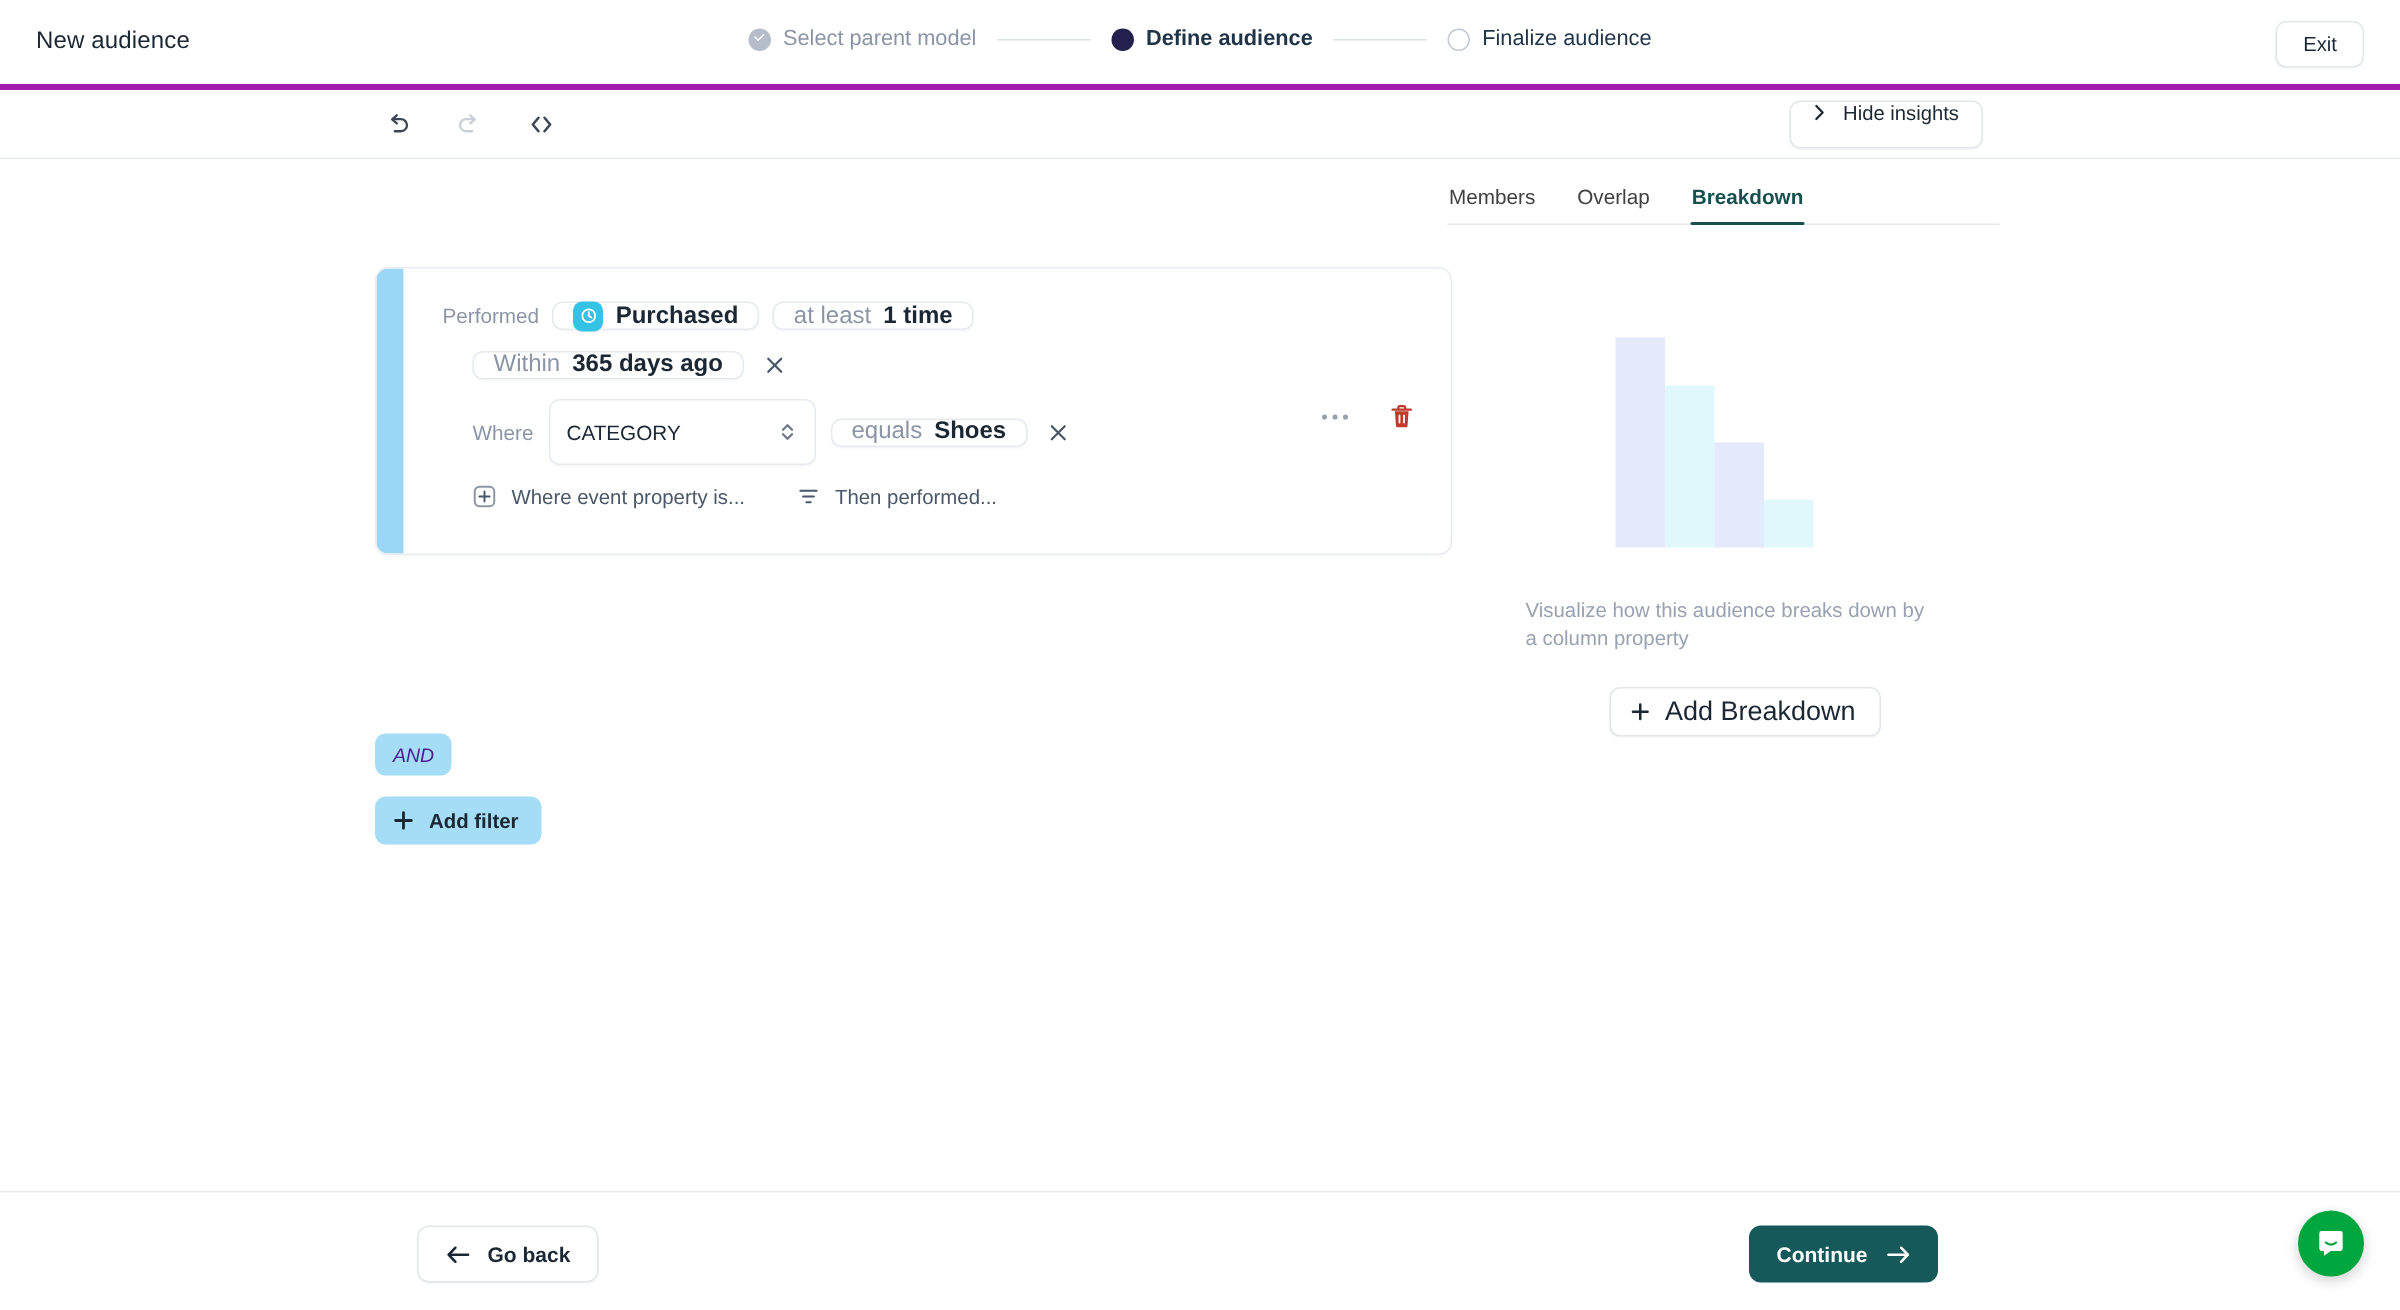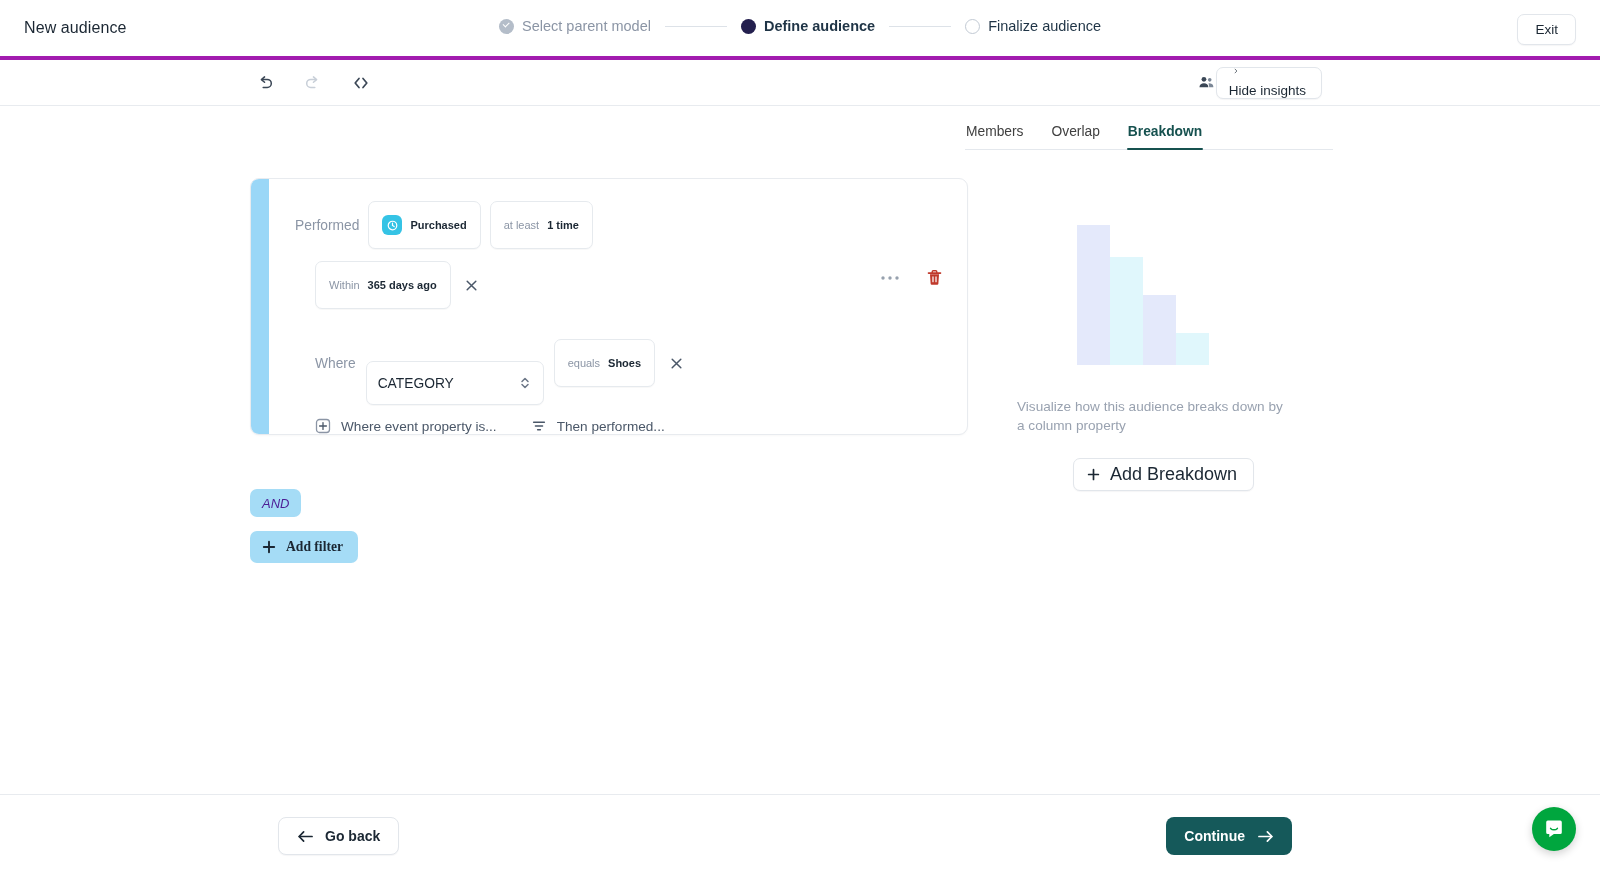--- a/index.html
+++ b/index.html
@@ -68,21 +68,20 @@
   }
   .count-group { display: flex; align-items: center; gap: 9px; }
   .count-value { font-size: 17px; font-weight: bold; color: #1b2733; letter-spacing: .2px; }
   .insights-btn {
     position: absolute; right: 278px; top: 7px;
     height: 32px; padding: 0 15px 0 12px;
     border: 1px solid #e2e6eb; border-radius: 7px; background: #fff;
     display: flex; align-items: flex-start; gap: 9px;
     font-size: 13.5px; color: #1b2733; cursor: pointer;
     box-shadow: 0 1px 1px rgba(16,24,40,.04);
-    flex-direction: column;
   }
 
   
   .main { position: absolute; top: 106px; left: 0; width: 1600px; height: 688px; background: #fff; }
 
   .left-pane { position: absolute; left: 250px; top: 18px; width: 720px; }
   .section-title { font-size: 16px; color: #1b2733; margin-bottom: 6px; }
   .section-sub { font-size: 13.5px; color: #8b95a5; }
 
   .filter-card {
@@ -95,42 +94,41 @@
   .filter-accent {
     position: absolute; left: 0; top: 0; bottom: 0; width: 18px;
     background: #9ad7f7;
   }
   .filter-body { position: relative; padding: 22px 0 0 44px; }
 
   .row { display: flex; align-items: center; }
   .row-1 { gap: 9px; }
   .word { font-size: 13.8px; color: #8b95a5; }
   .chip {
-    height: 48px; display: inline-flex; align-items: center; gap: 8px;
+    height: 19px; display: inline-flex; align-items: center; gap: 8px;
     padding: 5px 13px; border: 1px solid #e6eaee; border-radius: 7px;
-    background: #fff; font-size: 11px; color: #8b95a5; cursor: pointer;
+    background: #fff; font-size: 16px; color: #8b95a5; cursor: pointer;
     box-shadow: 0 1px 1px rgba(16,24,40,.03);
   }
   .chip .strong { color: #1b2733; font-weight: bold; }
   .ev-icon {
     width: 20px; height: 20px; border-radius: 6px; background: #35c3e5;
     display: inline-flex; align-items: center; justify-content: center;
     flex: 0 0 auto;
   }
   .row-2 { margin-top: 12px; gap: 10px; margin-left: 20px; }
   .row-3 { margin-top: 12px; gap: 10px; margin-left: 20px; }
   .row-4 { margin-top: 13px; gap: 34px; margin-left: 20px; }
 
   .select-chip {
     height: 44px; width: 178px; display: inline-flex; align-items: center;
     justify-content: space-between; padding: 18px 11px;
     border: 1px solid #e6eaee; border-radius: 7px; background: #fff;
     font-size: 13.8px; color: #1b2733; cursor: pointer;
     box-shadow: 0 1px 1px rgba(16,24,40,.03);
-    margin-top: 40px;
   }
   .x-btn { width: 22px; height: 22px; border: 0; background: transparent; cursor: pointer;
            display: flex; align-items: center; justify-content: center; }
   .ghost-link {
     display: inline-flex; align-items: center; gap: 10px;
     font-size: 13.6px; color: #4a5768; cursor: pointer; background: none; border: 0;
   }
   .card-actions {
     position: absolute; right: 22px; top: 88px; display: flex; align-items: center; gap: 22px;
   }
@@ -140,21 +138,21 @@
   .and-badge {
     position: absolute; left: 250px; top: 383px;
     height: 28px; padding: 0 12px; border-radius: 7px;
     background: #a5dcf6; color: #4c1d95; font-size: 13px;
     display: flex; align-items: center; cursor: pointer; font-style: italic;
   }
   .add-filter-btn {
     position: absolute; left: 250px; top: 425px;
     height: 32px; padding: 0 15px 0 11px; border-radius: 7px; border: 0;
     background: #a5dcf6; color: #1b2733; font-size: 13.6px; font-weight: bold;
-    display: flex; align-items: center; gap: 9px; cursor: pointer; font-family: Liberation Serif, serif;
+    display: flex; align-items: center; gap: 9px; cursor: pointer;
   }
 
   
   .right-pane { position: absolute; left: 965px; top: 18px; width: 370px; }
   .tabs { display: flex; gap: 26px; border-bottom: 1px solid #e4e8ed; width: 368px; }
   .tab {
     font-size: 13.8px; color: #404040; padding: 0 1px 10px 1px;
     background: none; border: 0; cursor: pointer; position: relative;
   }
   .tab.active { color: #16514f; font-weight: bold; }

